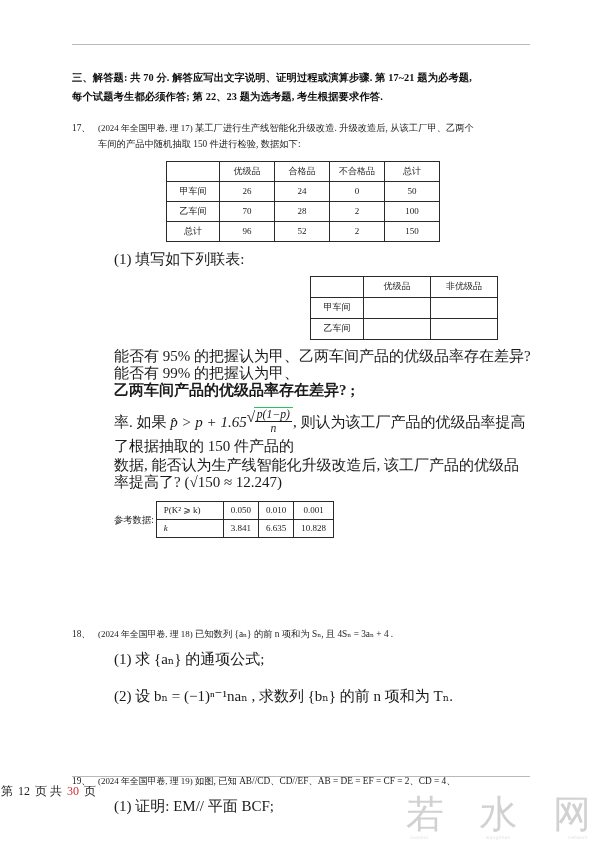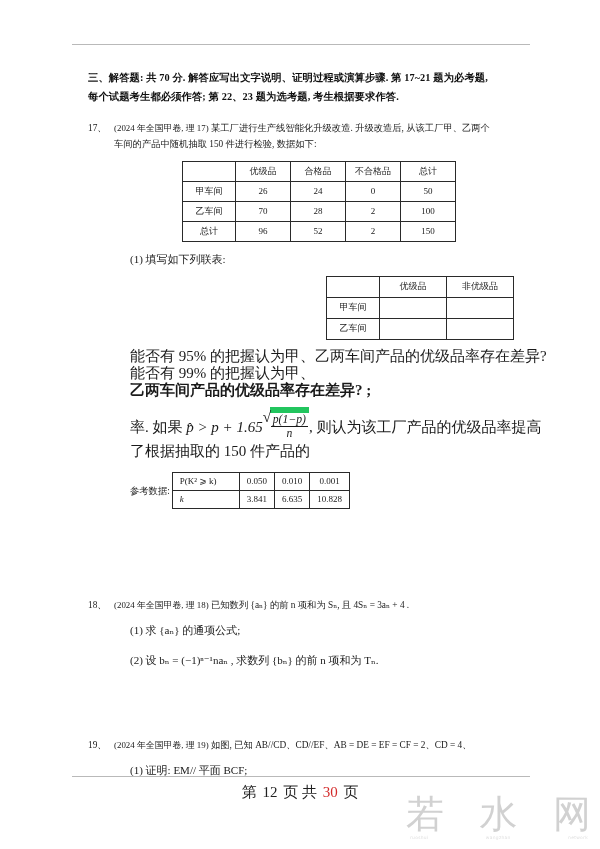--- a/index.html
+++ b/index.html
@@ -24,21 +24,21 @@
   .hrule-top {
     position: absolute;
     left: 72px;
     top: 44px;
     width: 458px;
     height: 1px;
     background: #b9b9b9;
   }
   .content {
     position: absolute;
-    left: 88px;
+    left: 72px;
     top: 68px;
     width: 460px;
   }
   .section-head {
     font-weight: bold;
     font-size: 10.3px;
     line-height: 19px;
     color: #0f0f0f;
     letter-spacing: 0.1px;
   }
@@ -56,21 +56,21 @@
     flex: 0 0 26px;
     font-size: 9.3px;
     padding-top: 0px;
   }
   .qbody { flex: 1 1 auto; }
   .qbody p { margin: 0; }
   .tag { font-size: 8.9px; }
   .sub {
     margin-top: 9px;
     padding-left: 16px;
-    font-size: 11px;
+    font-size: 15px;
     line-height: 17px;
   }
   .indent-blk {
     padding-left: 16px;
     margin-top: 8px;
     font-size: 15px;
     line-height: 17px;
   }
 
   
@@ -91,21 +91,21 @@
   }
   .sqrt::before {
     content: "\221A";
     position: absolute;
     left: 0;
     top: -0.06em;
     font-size: 1.02em;
   }
   .sqrt > .rad {
     display: inline-block;
-    border-top: 6px solid #22c55e;
+    border-top: 1px solid #22c55e;
     padding: 0 1px;
   }
 
   
   table.grid {
     border-collapse: collapse;
     font-size: 9px;
     line-height: 1.1;
     padding-left: 10px;
   }
@@ -154,22 +154,21 @@
     top: 776px;
     width: 458px;
     height: 1px;
     background: #b9b9b9;
   }
   .footer {
     position: absolute;
     left: 0;
     top: 783px;
     width: 600px;
-    text-align: center;
-    font-size: 15px;
+    font-size: 12px;
     color: #1f1f1f;
   }
   .footer .red { color: #d32b2b; }
   .footer span { margin: 0 1px; }
 
   .watermark {
     position: absolute;
     right: 8px;
     bottom: 2px;
     width: 186px;
@@ -282,20 +281,21 @@
 
         <div class="indent-blk">
           <span style="display:block;">能否有 95% 的把握认为甲、乙两车间产品的优级品率存在差异? 能否有 99% 的把握认为甲、</span>
           <span style="display:block;font-weight:bold;">乙两车间产品的优级品率存在差异? ;</span>
         </div>
 
         <div class="indent-blk">
           <span style="display:block; line-height:22px;">
             <span>率. 如果 </span><span class="it">p̂ &gt; p + 1.65</span><span class="sqrt"><span class="rad"><span class="frac"><span class="num it">p(1−p)</span><span class="den it">n</span></span></span></span><span>, 则认为该工厂产品的优级品率提高了根据抽取的 150 件产品的</span>
           </span>
+          <span style="display:block;">数据, 能否认为生产线智能化升级改造后, 该工厂产品的优级品率提高了? (√150 ≈ 12.247)</span>
         </div>
 
         <div class="ref-row">
           <span class="ref-label">参考数据:</span>
           <table class="grid t3">
             <tbody>
                 <tr>
               <td class="lead">P(K² ⩾ k)</td>
               <td>0.050</td>
               <td>0.010</td>
@@ -316,21 +316,21 @@
     <div class="gap-a"></div>
 
     <div class="problem">
       <div class="qnum">18、</div>
       <div class="qbody">
         <p>
           <span class="tag">(2024 年全国甲卷, 理 18)</span>
           <span>已知数列 {aₙ} 的前 n 项和为 Sₙ, 且 4Sₙ = 3aₙ + 4 .</span>
         </p>
         <div class="sub">(1) 求 {aₙ} 的通项公式;</div>
-        <div class="sub" style="margin-top:13px;">(2) 设 bₙ = (−1)ⁿ⁻¹naₙ , 求数列 {bₙ} 的前 n 项和为 Tₙ.</div>
+        <div class="sub" style="margin-top:20px;">(2) 设 bₙ = (−1)ⁿ⁻¹naₙ , 求数列 {bₙ} 的前 n 项和为 Tₙ.</div>
       </div>
     </div>
 
     <div class="gap-b"></div>
 
     <div class="problem">
       <div class="qnum">19、</div>
       <div class="qbody">
         <p>
           <span class="tag">(2024 年全国甲卷, 理 19)</span>

